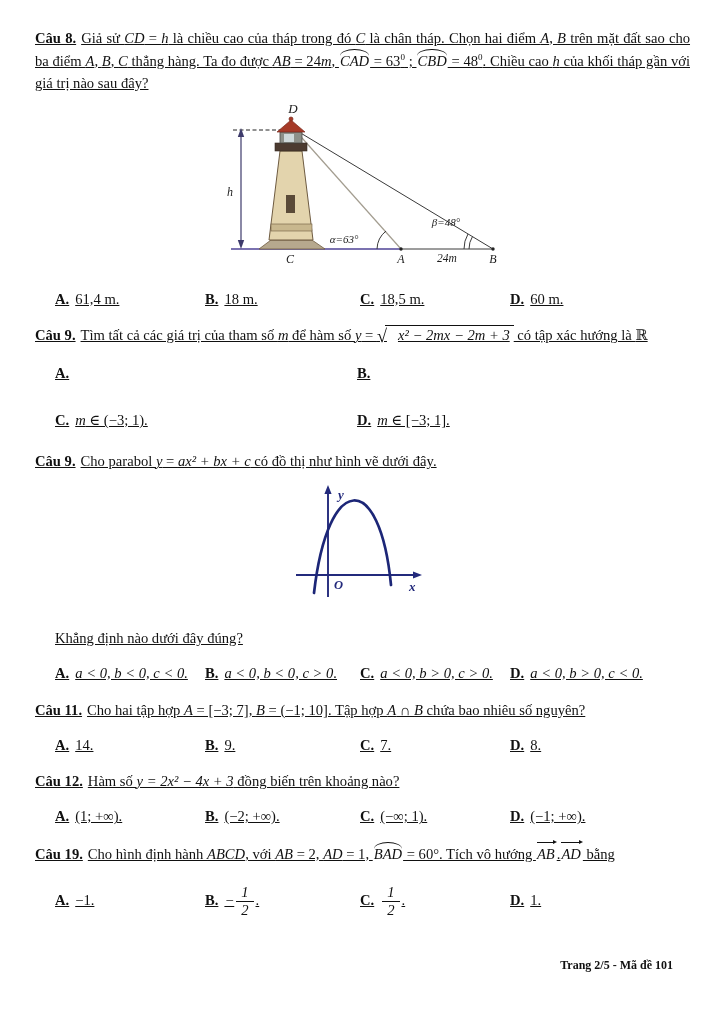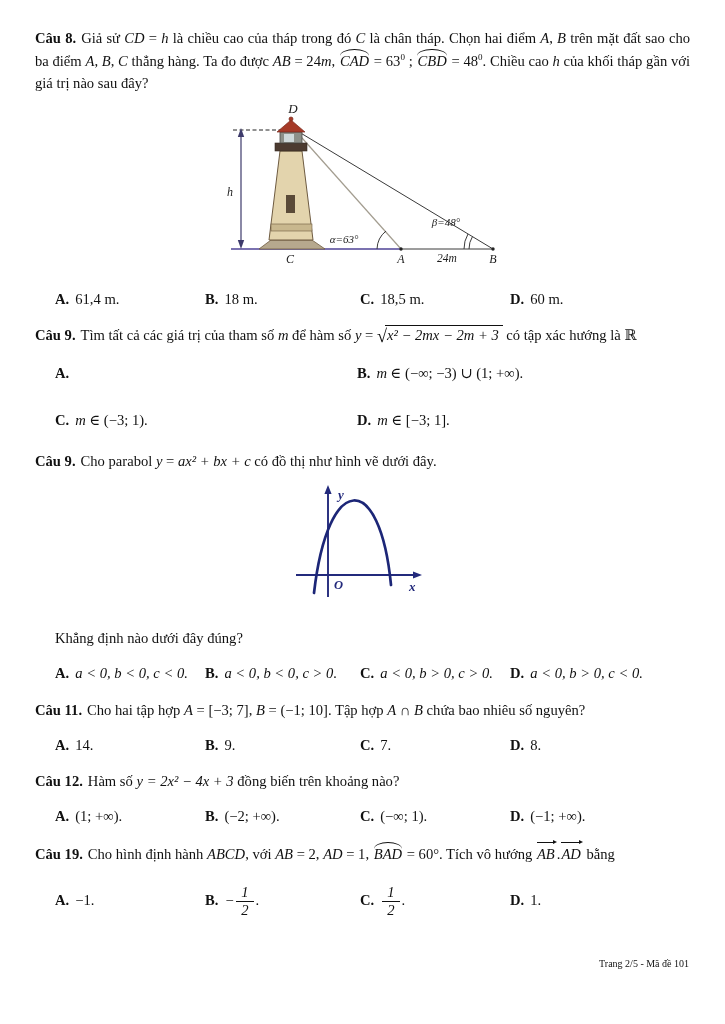--- a/index.html
+++ b/index.html
@@ -2,48 +2,48 @@
 <html style="--ground-line: #4f4396; --measure-line: #3d3a6b; --sight-line-a: #a39d90; --sight-line-b: #3a3a3a; --tower-body: #e3d4ad; --tower-outline: #6e5b41; --tower-cap: #a63a28; --axis-navy: #232a7c; --parabola-curve: #1c2677;"><head>
 <meta charset="utf-8">
 <style>
   html,body{margin:0;padding:0;}
   body{
     width:725px;height:1024px;background:#ffffff;color:#111;
     font-family:"Liberation Serif","DejaVu Serif",serif;
     font-size:14.6px;line-height:1.5;overflow:hidden;
   }
   .page{position:relative;box-sizing:border-box;width:725px;height:1024px;padding:28px 35px 0 35px;}
-  .q{margin:0 0 15px 0;}
+  .q{margin:0 0 15px 0;text-decoration:underline;}
   .qtext{margin:0 0 4px 0;text-align:justify;}
   .qlabel{font-weight:bold;margin-right:5px;}
   .mi{font-style:italic;}
   .msup{vertical-align:super;font-size:0.62em;line-height:0;}
   .mrad{font-style:normal;font-size:1.25em;line-height:1;vertical-align:-2px;margin-right:-2px;}
-  .msq{font-style:italic;border-top:1.4px solid #111;padding:1px 4px 0 2px;}
+  .msq{font-style:italic;border-top:1.4px solid #111;padding:1px 4px 0 13px;}
   .mhat{font-style:italic;position:relative;padding:0 1px;margin-top:2px;display:inline-block;line-height:1.25;}
   .mhat::before{content:"";position:absolute;left:1px;right:1px;top:-3px;height:6px;
     border-top:1.3px solid #111;border-radius:50% 50% 0 0/100% 100% 0 0;}
   .mvec{font-style:italic;position:relative;display:inline-block;line-height:1.25;margin:2px 2px 0 1px;}
   .mvec::before{content:"";position:absolute;left:0;right:1px;top:-3px;border-top:1.2px solid #111;}
   .mvec::after{content:"";position:absolute;right:-2px;top:-5.5px;width:0;height:0;
     border-left:4px solid #111;border-top:2.4px solid transparent;border-bottom:2.4px solid transparent;}
   .frac{display:inline-flex;flex-direction:column;align-items:center;vertical-align:middle;
     margin:0 2px;font-style:italic;line-height:1.15;}
   .fnum{padding:0 5px;border-bottom:1.1px solid #111;}
   .fden{padding:0 5px;}
   .options{padding-left:20px;display:grid;margin-top:13px;}
   .cols4{grid-template-columns:150px 155px 150px 1fr;}
   .cols2{grid-template-columns:302px 1fr;row-gap:25px;}
   .opt{white-space:nowrap;display:flex;align-items:baseline;}
   .opt .olabel{font-weight:bold;margin-right:6px;}
   .prompt{padding-left:20px;margin:12px 0 0 0;}
   figure{margin:0;text-align:center;}
   .fig-lh{margin:4px auto 8px auto;}
   .fig-pb{margin:6px auto 2px auto;}
-  .footer{position:absolute;right:36px;top:956px;font-weight:normal;font-size:10px;}
+  .footer{position:absolute;right:52px;top:956px;font-weight:bold;font-size:12px;}
   
   .st-ground{stroke:var(--ground-line);stroke-width:1.6;}
   .st-thin{stroke:var(--sight-line-b);stroke-width:1;fill:none;}
   .st-sightA{stroke:var(--sight-line-a);stroke-width:1.2;}
   .st-dash{stroke:#222;stroke-width:1;stroke-dasharray:4,2.5;}
   .st-meas{stroke:var(--measure-line);stroke-width:1.2;}
   .fill-dark{fill:#222;}
   .fill-meas{fill:var(--measure-line);}
   .tw-rock{fill:#b6a88e;stroke:var(--tower-outline);stroke-width:0.8;}
   .tw-body{fill:var(--tower-body);stroke:var(--tower-outline);stroke-width:1;}
@@ -133,21 +133,20 @@
   <section class="q" style="margin-bottom:19px;">
     <p class="qtext">
       <span class="qlabel">Câu 9.</span><span><span>Tìm tất cả các giá trị của tham số </span><span class="mi">m</span><span> để hàm số </span><span class="mi">y</span><span> = </span><span class="mrad">√</span><span class="msq">x² − 2mx − 2m + 3</span><span> có tập xác hướng là </span><span>ℝ</span></span>
     </p>
     <div class="options cols2" style="margin-top:16px;">
       <div class="opt">
         <span class="olabel">A.</span>
       </div>
       <div class="opt">
         <span class="olabel">B.</span>
-        <span class="obody"><span class="mi">m</span><span> ∈ (−∞; −3) ∪ (1; +∞).</span></span>
       </div>
       <div class="opt">
         <span class="olabel">C.</span>
         <span class="obody"><span class="mi">m</span><span> ∈ (−3; 1).</span></span>
       </div>
       <div class="opt">
         <span class="olabel">D.</span>
         <span class="obody"><span class="mi">m</span><span> ∈ [−3; 1].</span></span>
       </div>
     </div>

